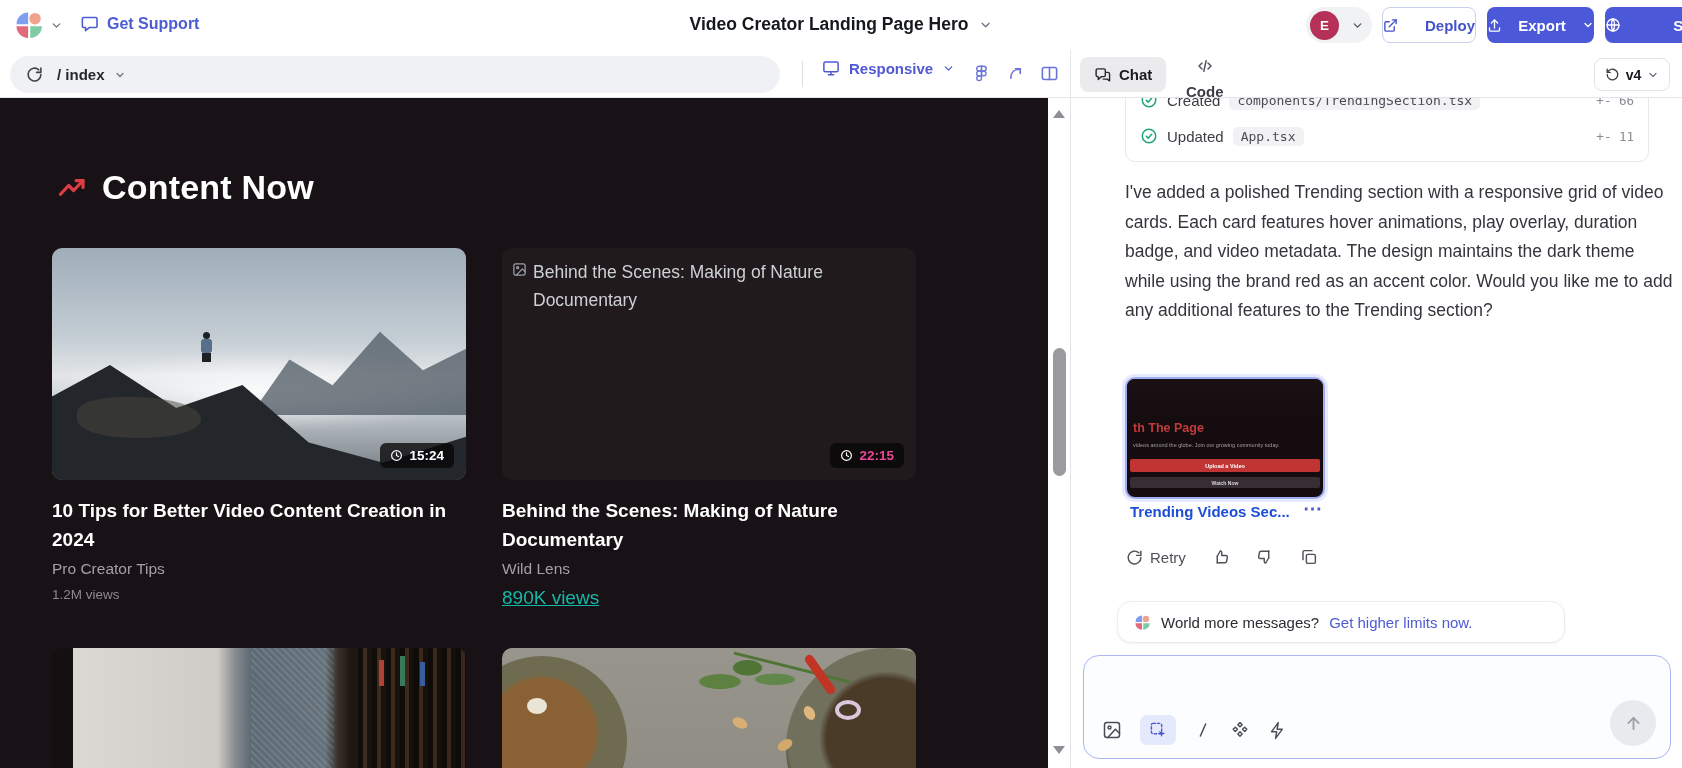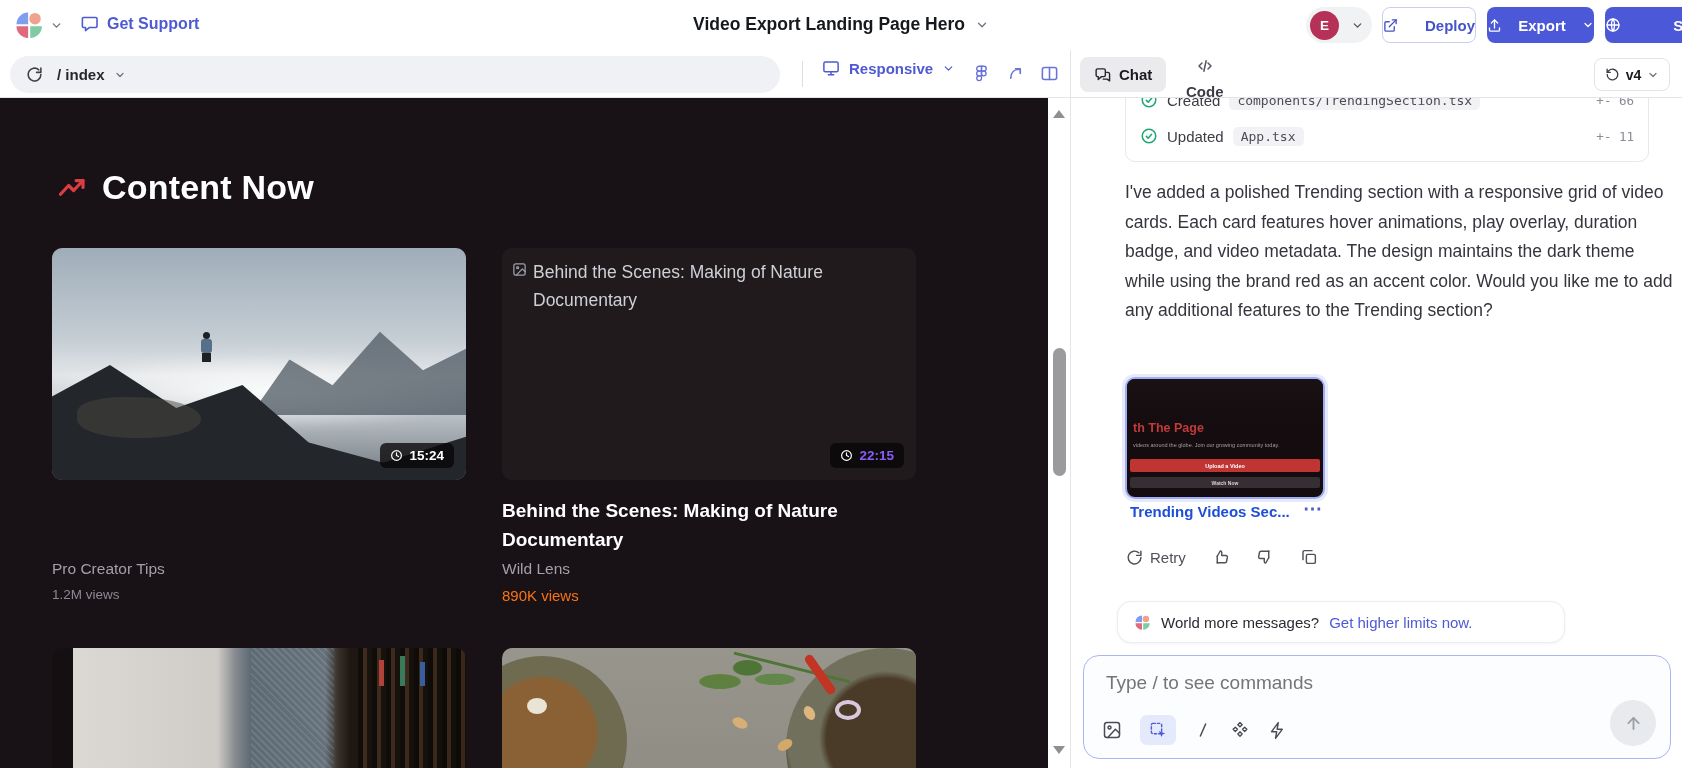--- a/index.html
+++ b/index.html
@@ -45,21 +45,21 @@
     <div class="abs flex" style="left:80px;top:14px;gap:8px;color:#4d5bd3;">
       <span>
         <svg width="19" height="19" viewBox="0 0 24 24" fill="none" stroke="currentColor" stroke-width="2" stroke-linecap="round" stroke-linejoin="round">
             <path d="M20 4.5H4.5A1.5 1.5 0 0 0 3 6v9.5A1.5 1.5 0 0 0 4.5 17H7v4l5-4h8a1.5 1.5 0 0 0 1.5-1.5V6A1.5 1.5 0 0 0 20 4.5z"></path>
           </svg>
       </span>
       <span style="font-size:16px;font-weight:600;">Get Support</span>
     </div>
 
     <div class="abs flex" style="left:841px;top:14px;transform:translateX(-50%);gap:10px;">
-      <span style="font-size:17.5px;font-weight:700;color:#15181d;white-space:nowrap;">Video Export Landing Page Hero</span>
+      <span style="font-size:17.5px;font-weight:700;color:#15181d;white-space:nowrap;">Video Creator Landing Page Hero</span>
       <span>
         <svg width="14" height="14" viewBox="0 0 24 24" fill="none" stroke="#6b7280" stroke-width="2.2" stroke-linecap="round" stroke-linejoin="round">
             <path d="M6 9l6 6 6-6"></path>
           </svg>
       </span>
     </div>
 
     <div class="abs flex" style="left:1306px;top:7px;width:66px;height:36px;background:#f1f2f4;border-radius:18px;padding:0 8px 0 4px;justify-content:space-between;">
       <span style="width:29px;height:29px;border-radius:50%;background:#b53157;color:#fff;display:flex;align-items:center;justify-content:center;font-size:13.5px;font-weight:700;">E</span>
       <span>
@@ -249,30 +249,31 @@
         </span>
         <span style="font-size:17.5px;line-height:28px;color:#cdd0d5;">Behind the Scenes: Making of Nature Documentary</span>
       </div>
       <div class="abs flex" style="right:12px;bottom:12px;gap:6px;background:rgba(8,6,8,.78);border-radius:6px;padding:5px 10px;">
         <span>
           <svg width="13" height="13" viewBox="0 0 24 24" fill="none" stroke="#fff" stroke-width="2.2" stroke-linecap="round">
               <circle cx="12" cy="12" r="9"></circle>
               <path d="M12 7v5l3.5 2"></path>
             </svg>
         </span>
-        <span style="color:#8b5cf6;font-size:13.5px;font-weight:700;">22:15</span>
-      </div>
-    </div>
-
+        <span style="color:#ec4899;font-size:13.5px;font-weight:700;">22:15</span>
+      </div>
+    </div>
+
+    <div class="abs" style="left:52px;top:398px;width:425px;font-size:19px;font-weight:700;color:#fff;line-height:29px;">10 Tips for Better Video Content Creation in 2024</div>
     <div class="abs" style="left:52px;top:462px;font-size:15.5px;color:#a79fa8;">Pro Creator Tips</div>
     <div class="abs" style="left:52px;top:489px;font-size:13.5px;color:#8f8791;">1.2M views</div>
 
     <div class="abs" style="left:502px;top:398px;width:410px;font-size:19px;font-weight:700;color:#fff;line-height:29px;">Behind the Scenes: Making of Nature Documentary</div>
     <div class="abs" style="left:502px;top:462px;font-size:15.5px;color:#a79fa8;">Wild Lens</div>
-    <div class="abs" style="left:502px;top:489px;font-size:15px;color:#f97316;">890K views</div>
+    <div class="abs" style="left:502px;top:489px;font-size:19px;color:#14b8a6;text-decoration:underline;">890K views</div>
 
     <div class="abs" style="left:52px;top:550px;width:414px;height:140px;border-radius:10px 10px 0 0;overflow:hidden;background:linear-gradient(90deg,#141011 0%,#141011 5%,#dcd9d4 5%,#cfccc7 40%,#8a8d92 44%,#5d6a74 48%,#65727c 66%,#3a332c 69%,#1f1812 72%,#17120d 100%);">
       <div class="abs" style="left:48%;top:0;width:20%;height:100%;background:repeating-linear-gradient(45deg,rgba(255,255,255,.10) 0 2px,rgba(0,0,0,0) 2px 5px);"></div>
       <div class="abs" style="left:74%;top:0;width:26%;height:100%;background:repeating-linear-gradient(90deg,rgba(0,0,0,.45) 0 5px,rgba(120,80,50,.35) 5px 9px,rgba(0,0,0,.2) 9px 14px);"></div>
       <div class="abs" style="left:79%;top:12px;width:5px;height:26px;background:#b04238;"></div>
       <div class="abs" style="left:84%;top:8px;width:5px;height:30px;background:#3a7a5a;"></div>
       <div class="abs" style="left:89%;top:14px;width:5px;height:24px;background:#3a5d9c;"></div>
     </div>
 
     <div class="abs" style="left:502px;top:550px;width:414px;height:140px;border-radius:10px 10px 0 0;overflow:hidden;background:linear-gradient(180deg,#97958c 0%,#8e8c83 100%);">
@@ -380,21 +381,20 @@
           <circle cx="16.8" cy="6.9" r="4.6" fill="#efa28e"></circle>
           <path d="M2 13a9.3 9.3 0 0 0 9.3 9.3V13z" fill="#e06a7c"></path>
           <path d="M13 22.3a9.3 9.3 0 0 0 9.3-9.3H13z" fill="#7ecba4"></path>
         </svg>
       </span>
       <span style="font-size:15px;color:#2b2c33;">World more messages?</span>
       <span style="font-size:15px;color:#4c5ad4;">Get higher limits now.</span>
     </div>
 
     <div class="abs" style="left:12px;top:557px;width:588px;height:104px;border:1.5px solid #a9b6f3;border-radius:16px;background:#fcfdff;">
-      <textarea style="position: absolute; left: 22px; top: 16px; width: 520px; height: 40px; border: none; outline: none; resize: none; background: transparent; font-family: &quot;Liberation Sans&quot;, sans-serif; font-size: 19px; color: rgb(58, 59, 66);" placeholder="Type / to see commands"></textarea>
       <div class="abs flex" style="left:18px;bottom:13px;gap:18px;color:#4a4c55;">
         <span>
           <svg width="20" height="20" viewBox="0 0 24 24" fill="none" stroke="currentColor" stroke-width="1.8" stroke-linecap="round" stroke-linejoin="round">
               <rect x="3" y="3" width="18" height="18" rx="3"></rect>
               <circle cx="9" cy="9" r="1.8"></circle>
               <path d="M21 16l-5-5-9 10"></path>
             </svg>
         </span>
         <span class="flex" style="width:36px;height:30px;background:#e4e9fb;border-radius:7px;justify-content:center;color:#4c5ad4;">
           <svg width="19" height="19" viewBox="0 0 24 24" fill="none" stroke="currentColor" stroke-width="1.8" stroke-linecap="round" stroke-linejoin="round">

